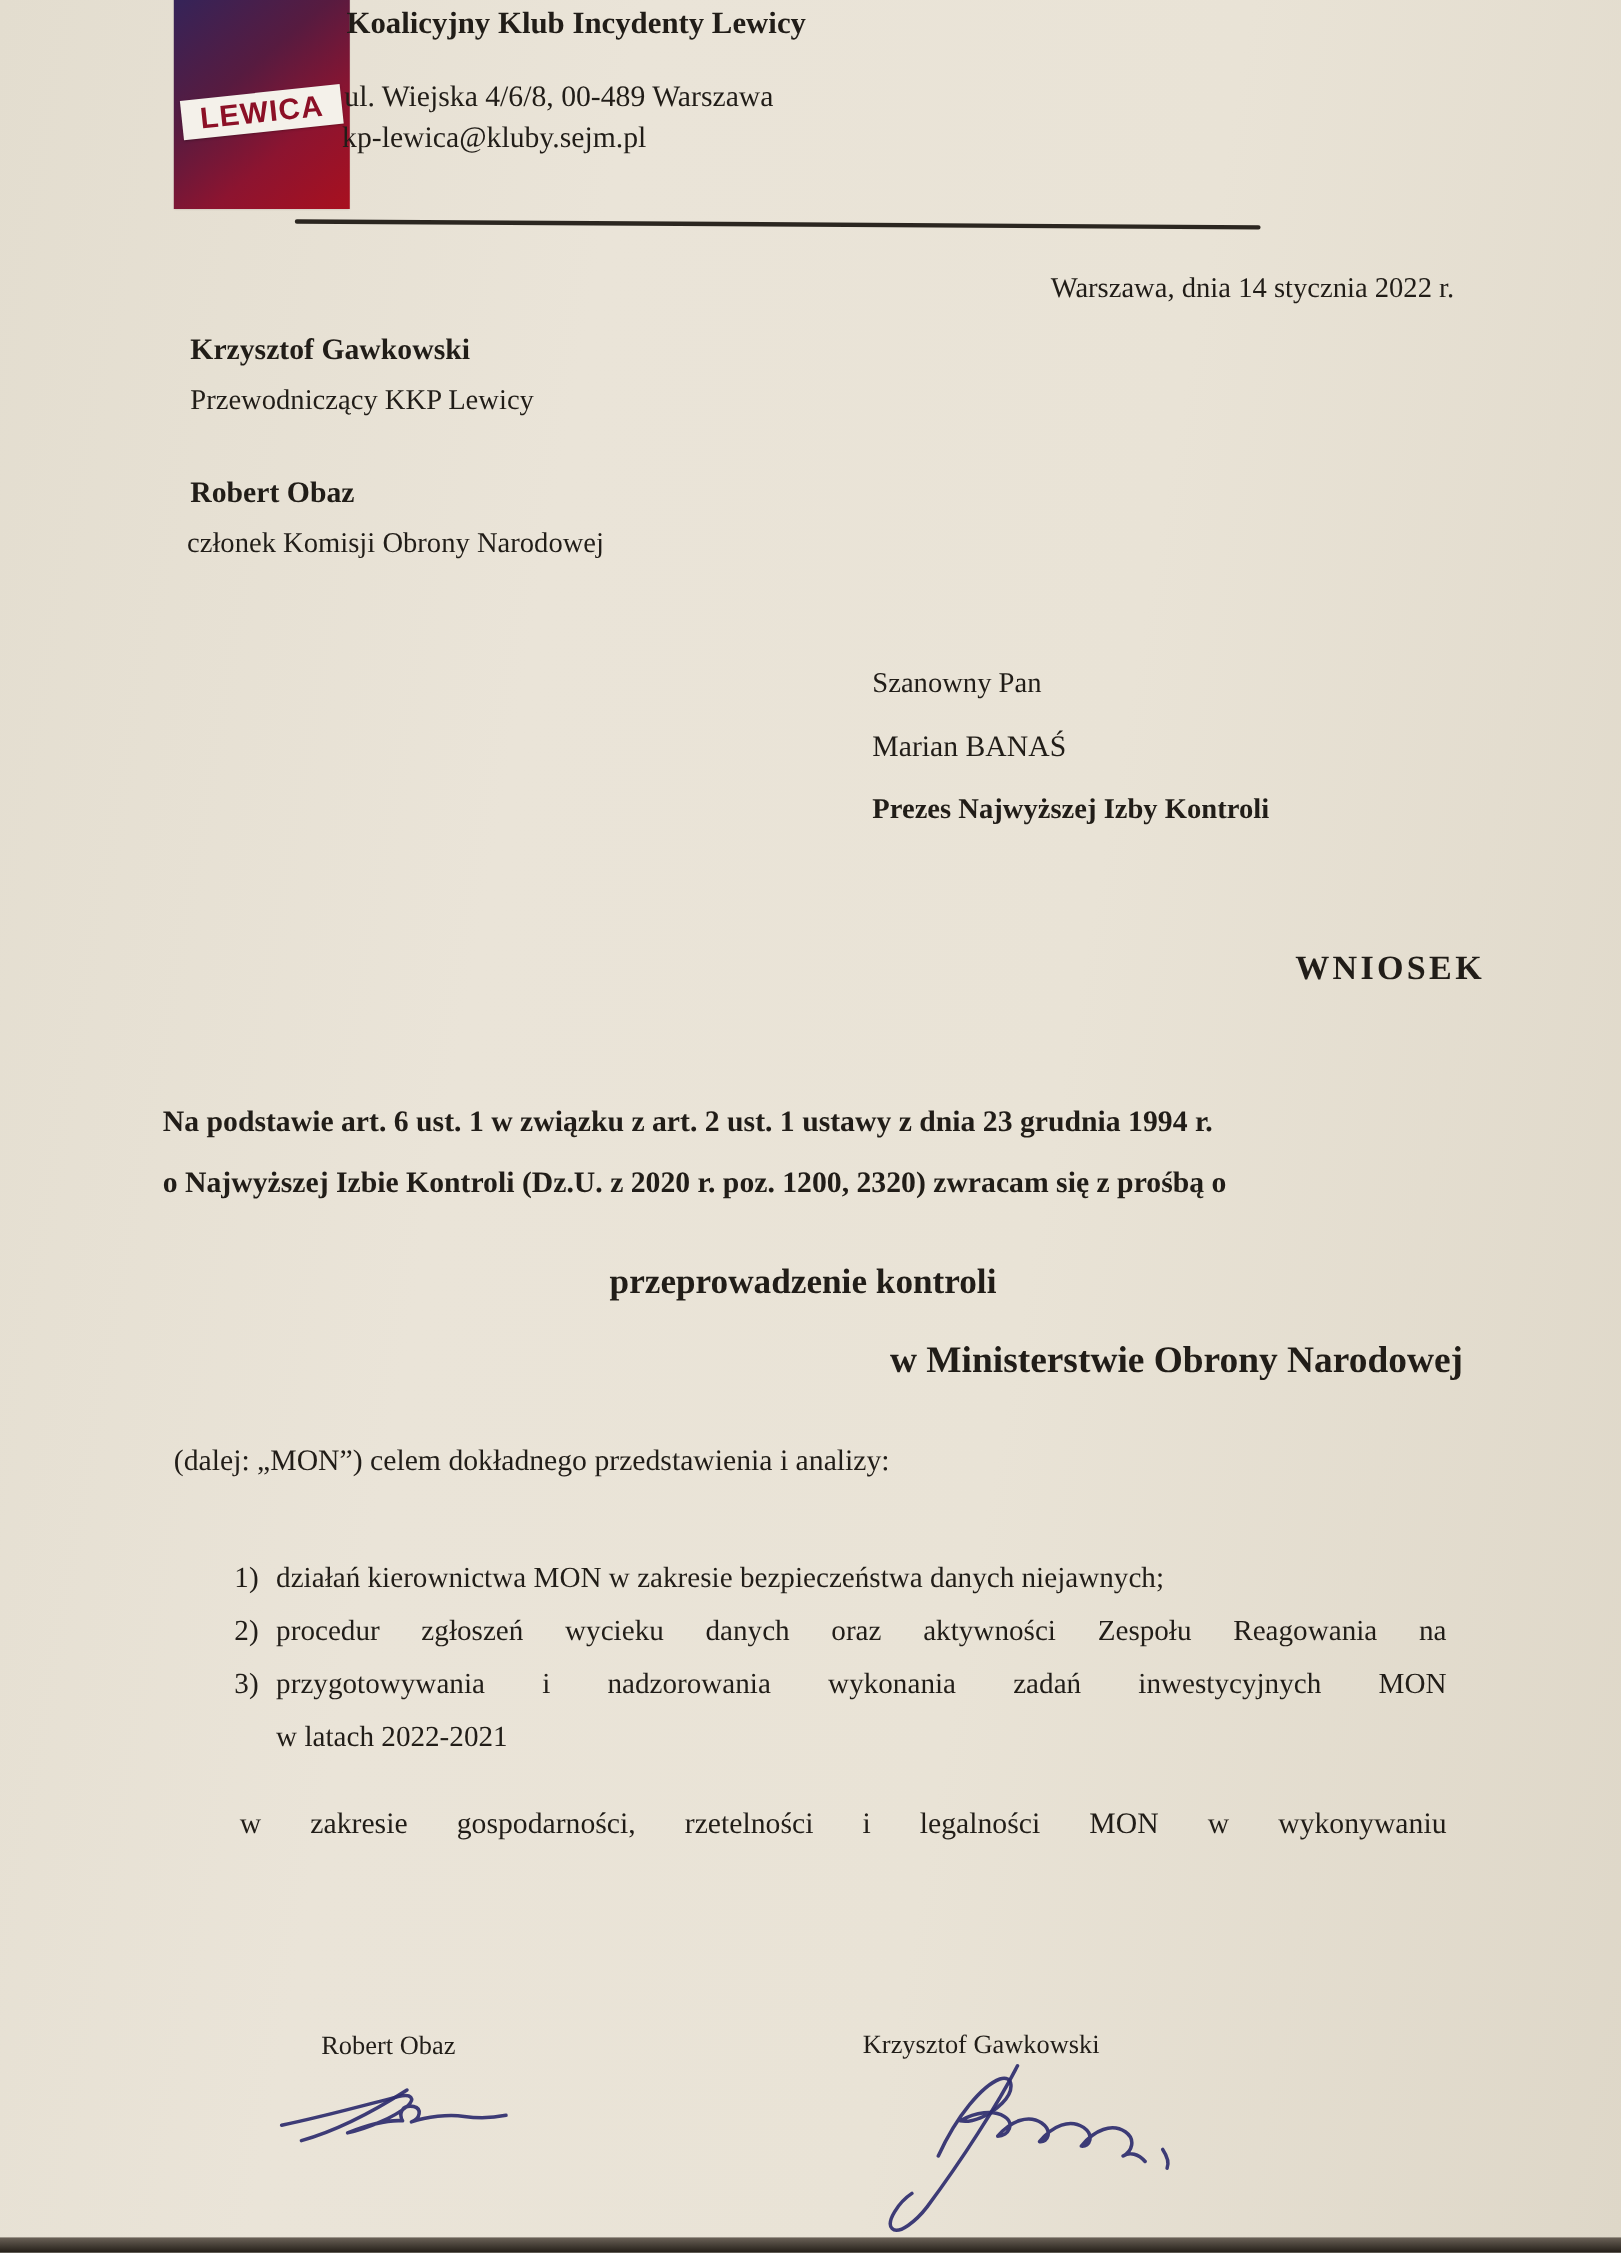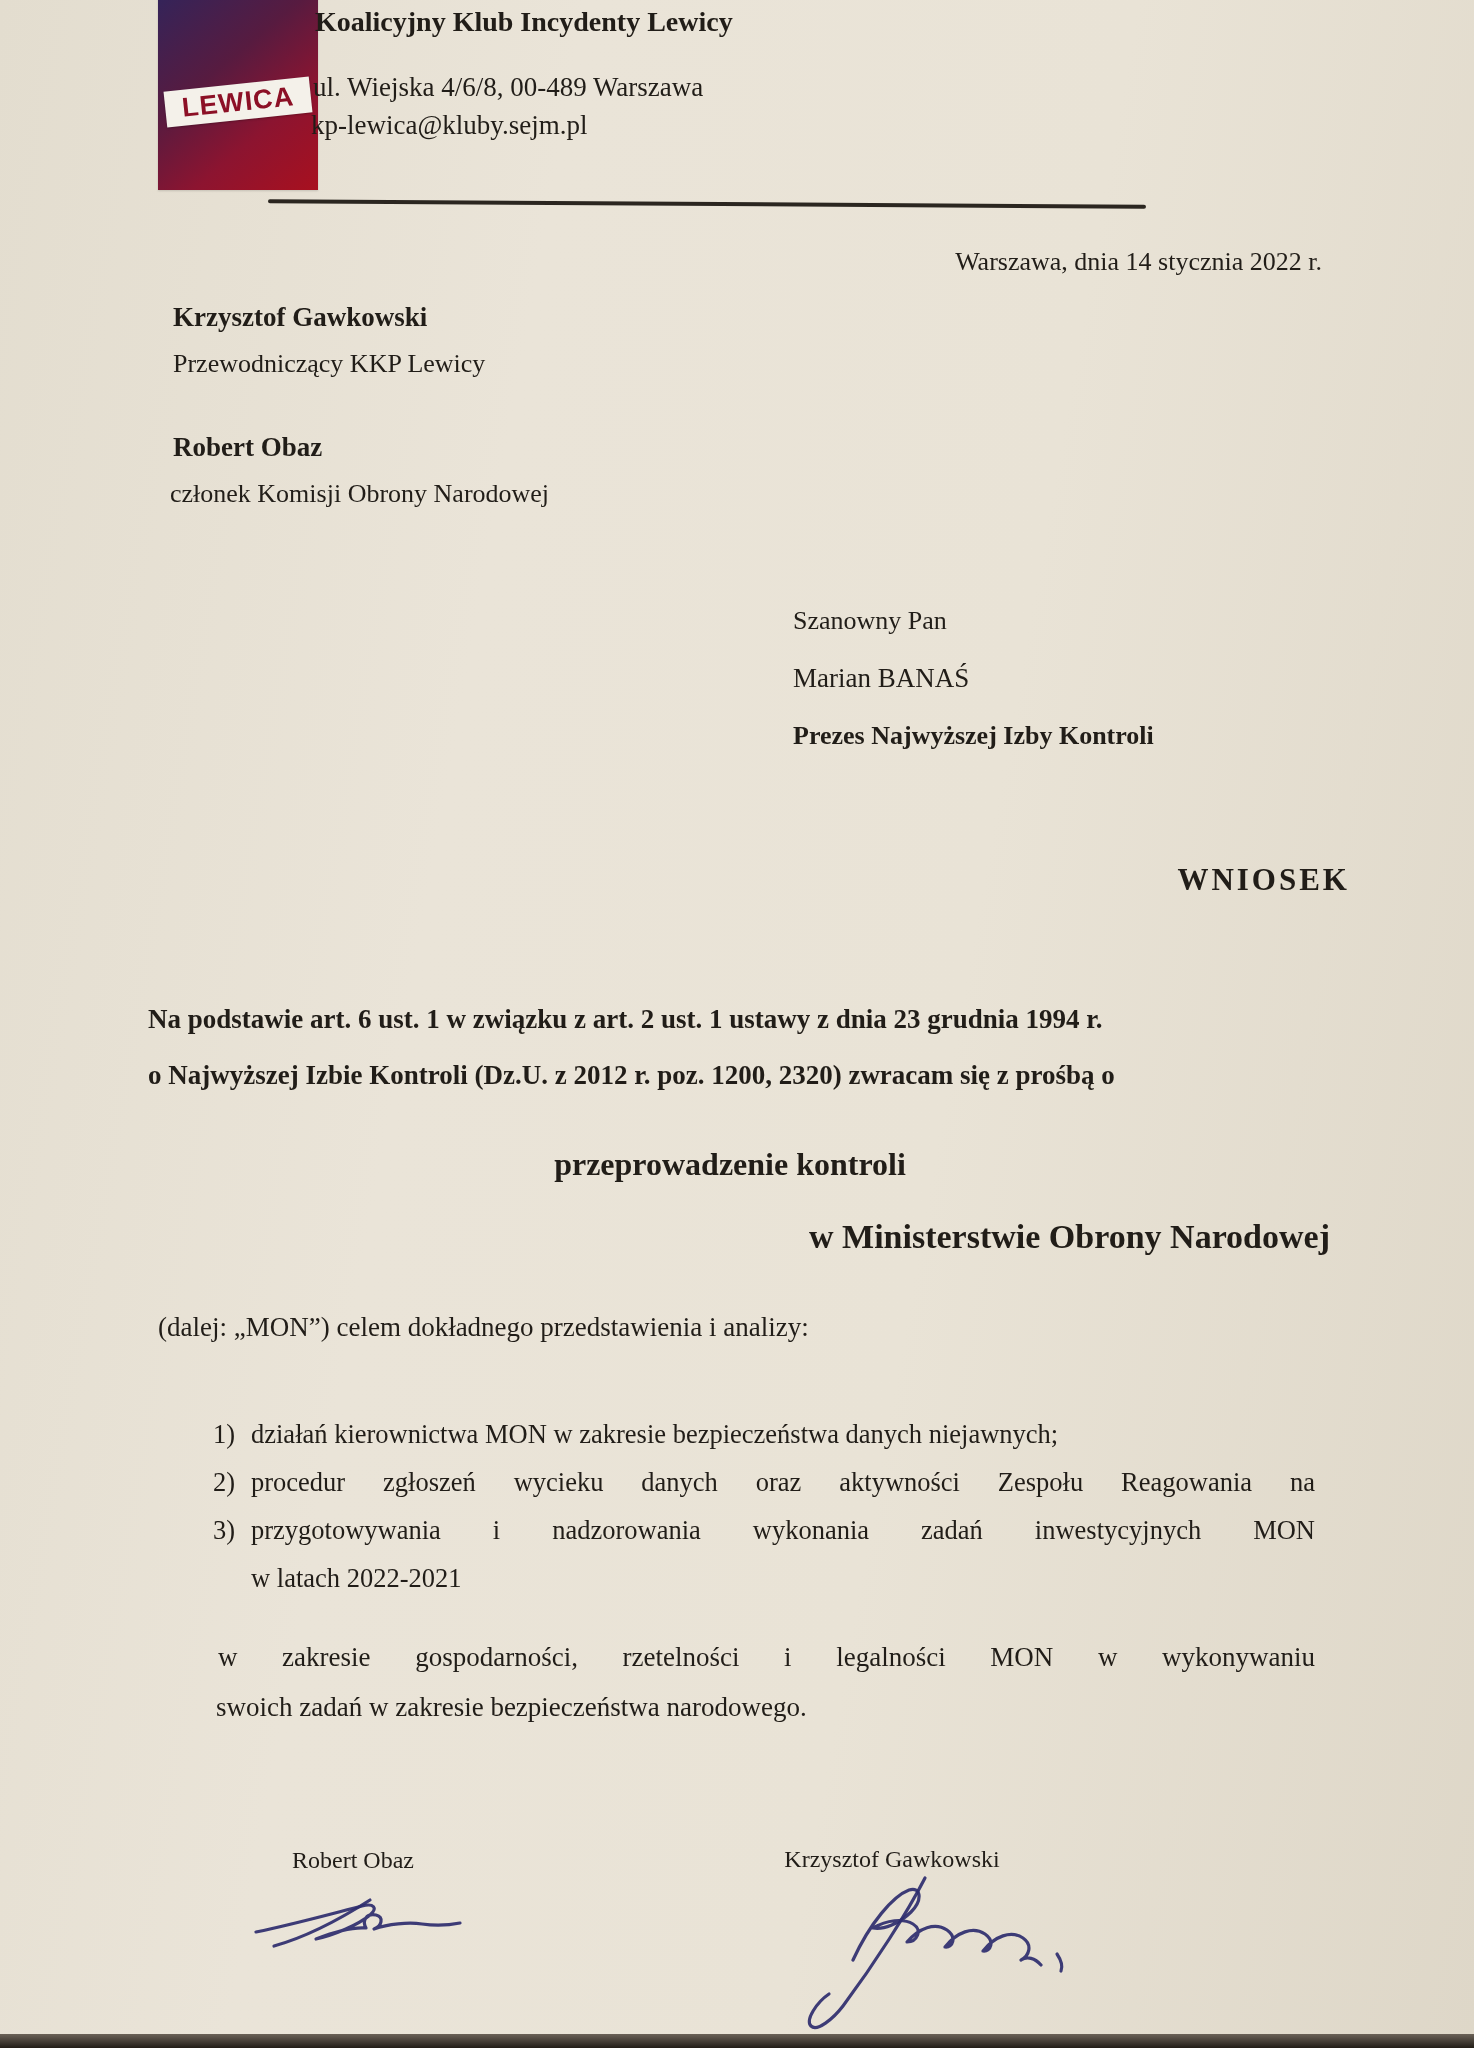--- a/index.html
+++ b/index.html
@@ -85,21 +85,21 @@
 
   <div class="abs recipient">
     <div class="sal">Szanowny Pan</div>
     <div class="rname">Marian BANAŚ</div>
     <div class="rtitle">Prezes Najwyższej Izby Kontroli</div>
   </div>
 
   <div class="abs wniosek">WNIOSEK</div>
 
   <div class="abs legal legal1">Na podstawie art. 6 ust. 1 w związku z art. 2 ust. 1 ustawy z dnia 23 grudnia 1994 r.</div>
-  <div class="abs legal legal2">o Najwyższej Izbie Kontroli (Dz.U. z 2012 r. poz. 1200, 2320) zwracam się z prośbą o</div>
+  <div class="abs legal legal2">o Najwyższej Izbie Kontroli (Dz.U. z 2020 r. poz. 1200, 2320) zwracam się z prośbą o</div>
 
   <div class="abs h1">przeprowadzenie kontroli</div>
   <div class="abs h2">w Ministerstwie Obrony Narodowej</div>
 
   <div class="abs intro">(dalej: „MON”) celem dokładnego przedstawienia i analizy:</div>
 
   <div class="abs list">
     <div class="li">
       <span class="num">1)</span>
       <div class="lt">
@@ -115,21 +115,20 @@
     <div class="li">
       <span class="num">3)</span>
       <div class="lt">
         <div class="stretch">przygotowywania i nadzorowania wykonania zadań inwestycyjnych MON</div>
         <div>w latach 2022-2021</div>
       </div>
     </div>
   </div>
 
   <div class="abs closing closing1">w zakresie gospodarności, rzetelności i legalności MON w wykonywaniu</div>
-  <div class="abs closing closing2">swoich zadań w zakresie bezpieczeństwa narodowego.</div>
 
   <div class="abs sig-label sigl">Robert Obaz</div>
   <div class="abs sig-label sigr">Krzysztof Gawkowski</div>
 
   <svg class="sig-svg" style="left:250px; top:1888px;" width="215" height="64" viewBox="0 0 215 64">
     <path d="M6,44 C45,36 88,24 112,18 C124,15 128,20 120,27 C108,37 84,47 66,51 C84,44 104,39 116,40 C112,33 116,25 126,27 C134,29 132,38 124,41 C138,36 158,34 172,36 C186,38 200,37 210,35"></path>
     <path d="M120,12 C95,28 60,48 24,58"></path>
   </svg>
 
   <svg class="sig-svg" style="left:795px; top:1868px;" width="285" height="170" viewBox="0 0 285 170">

